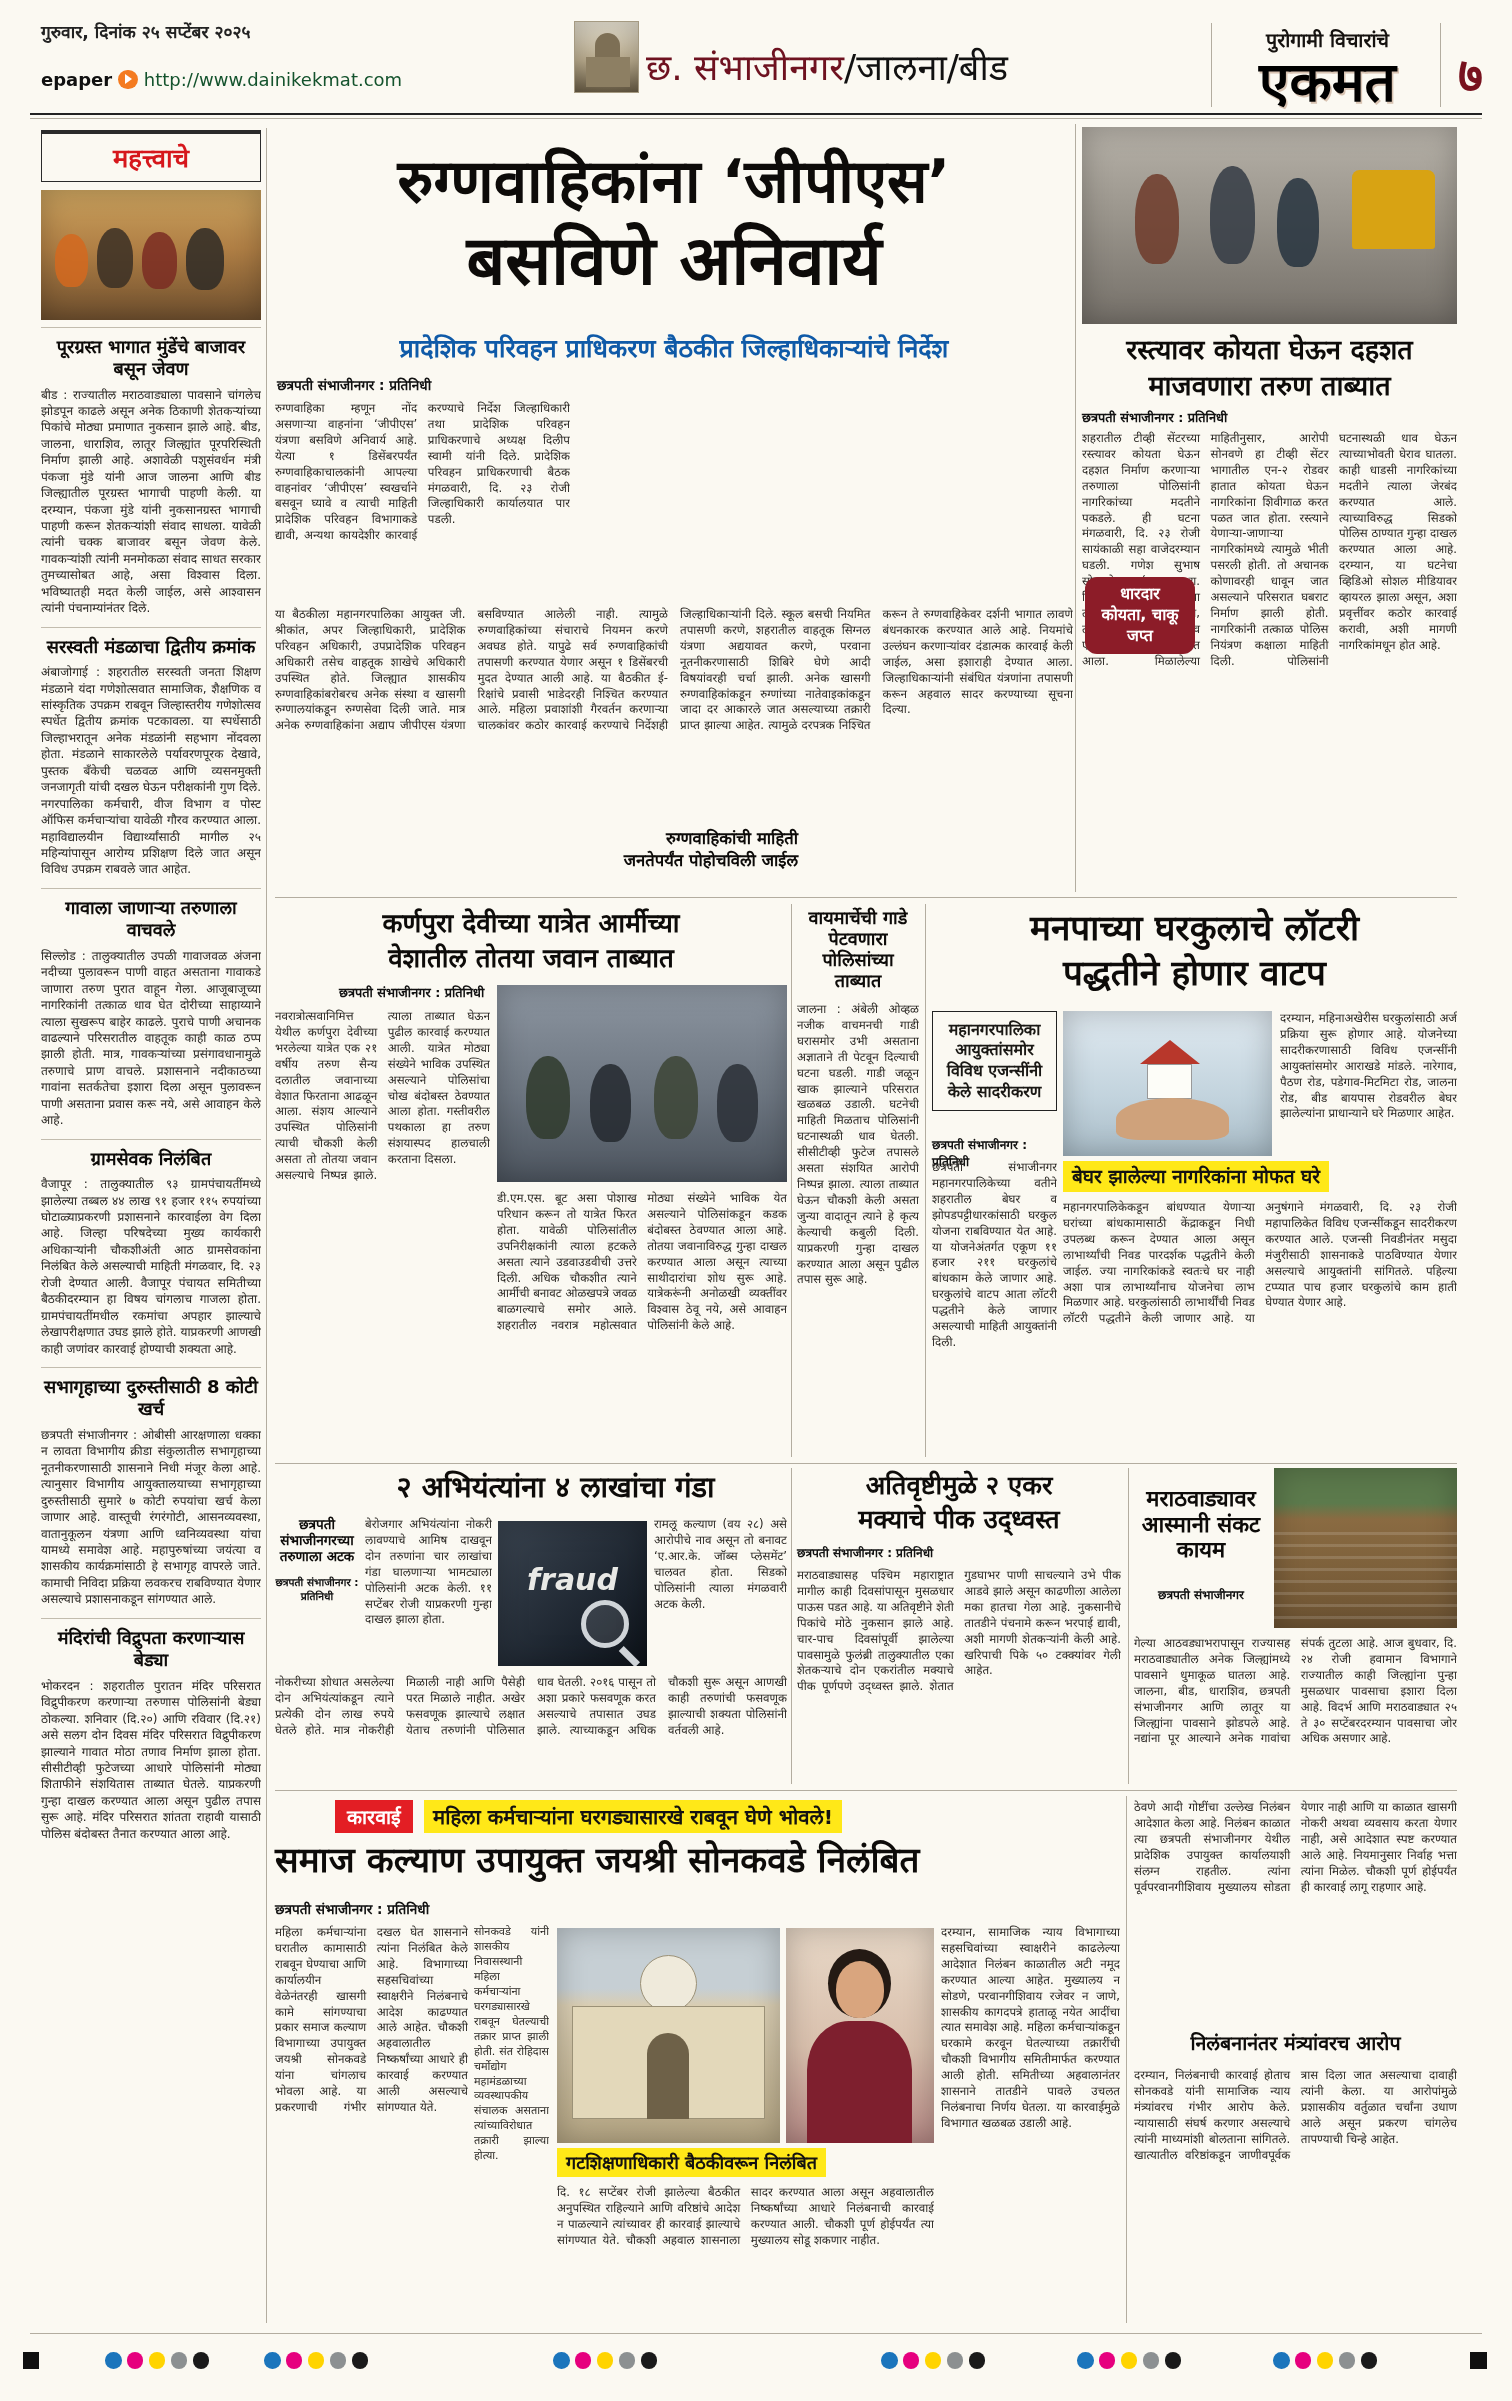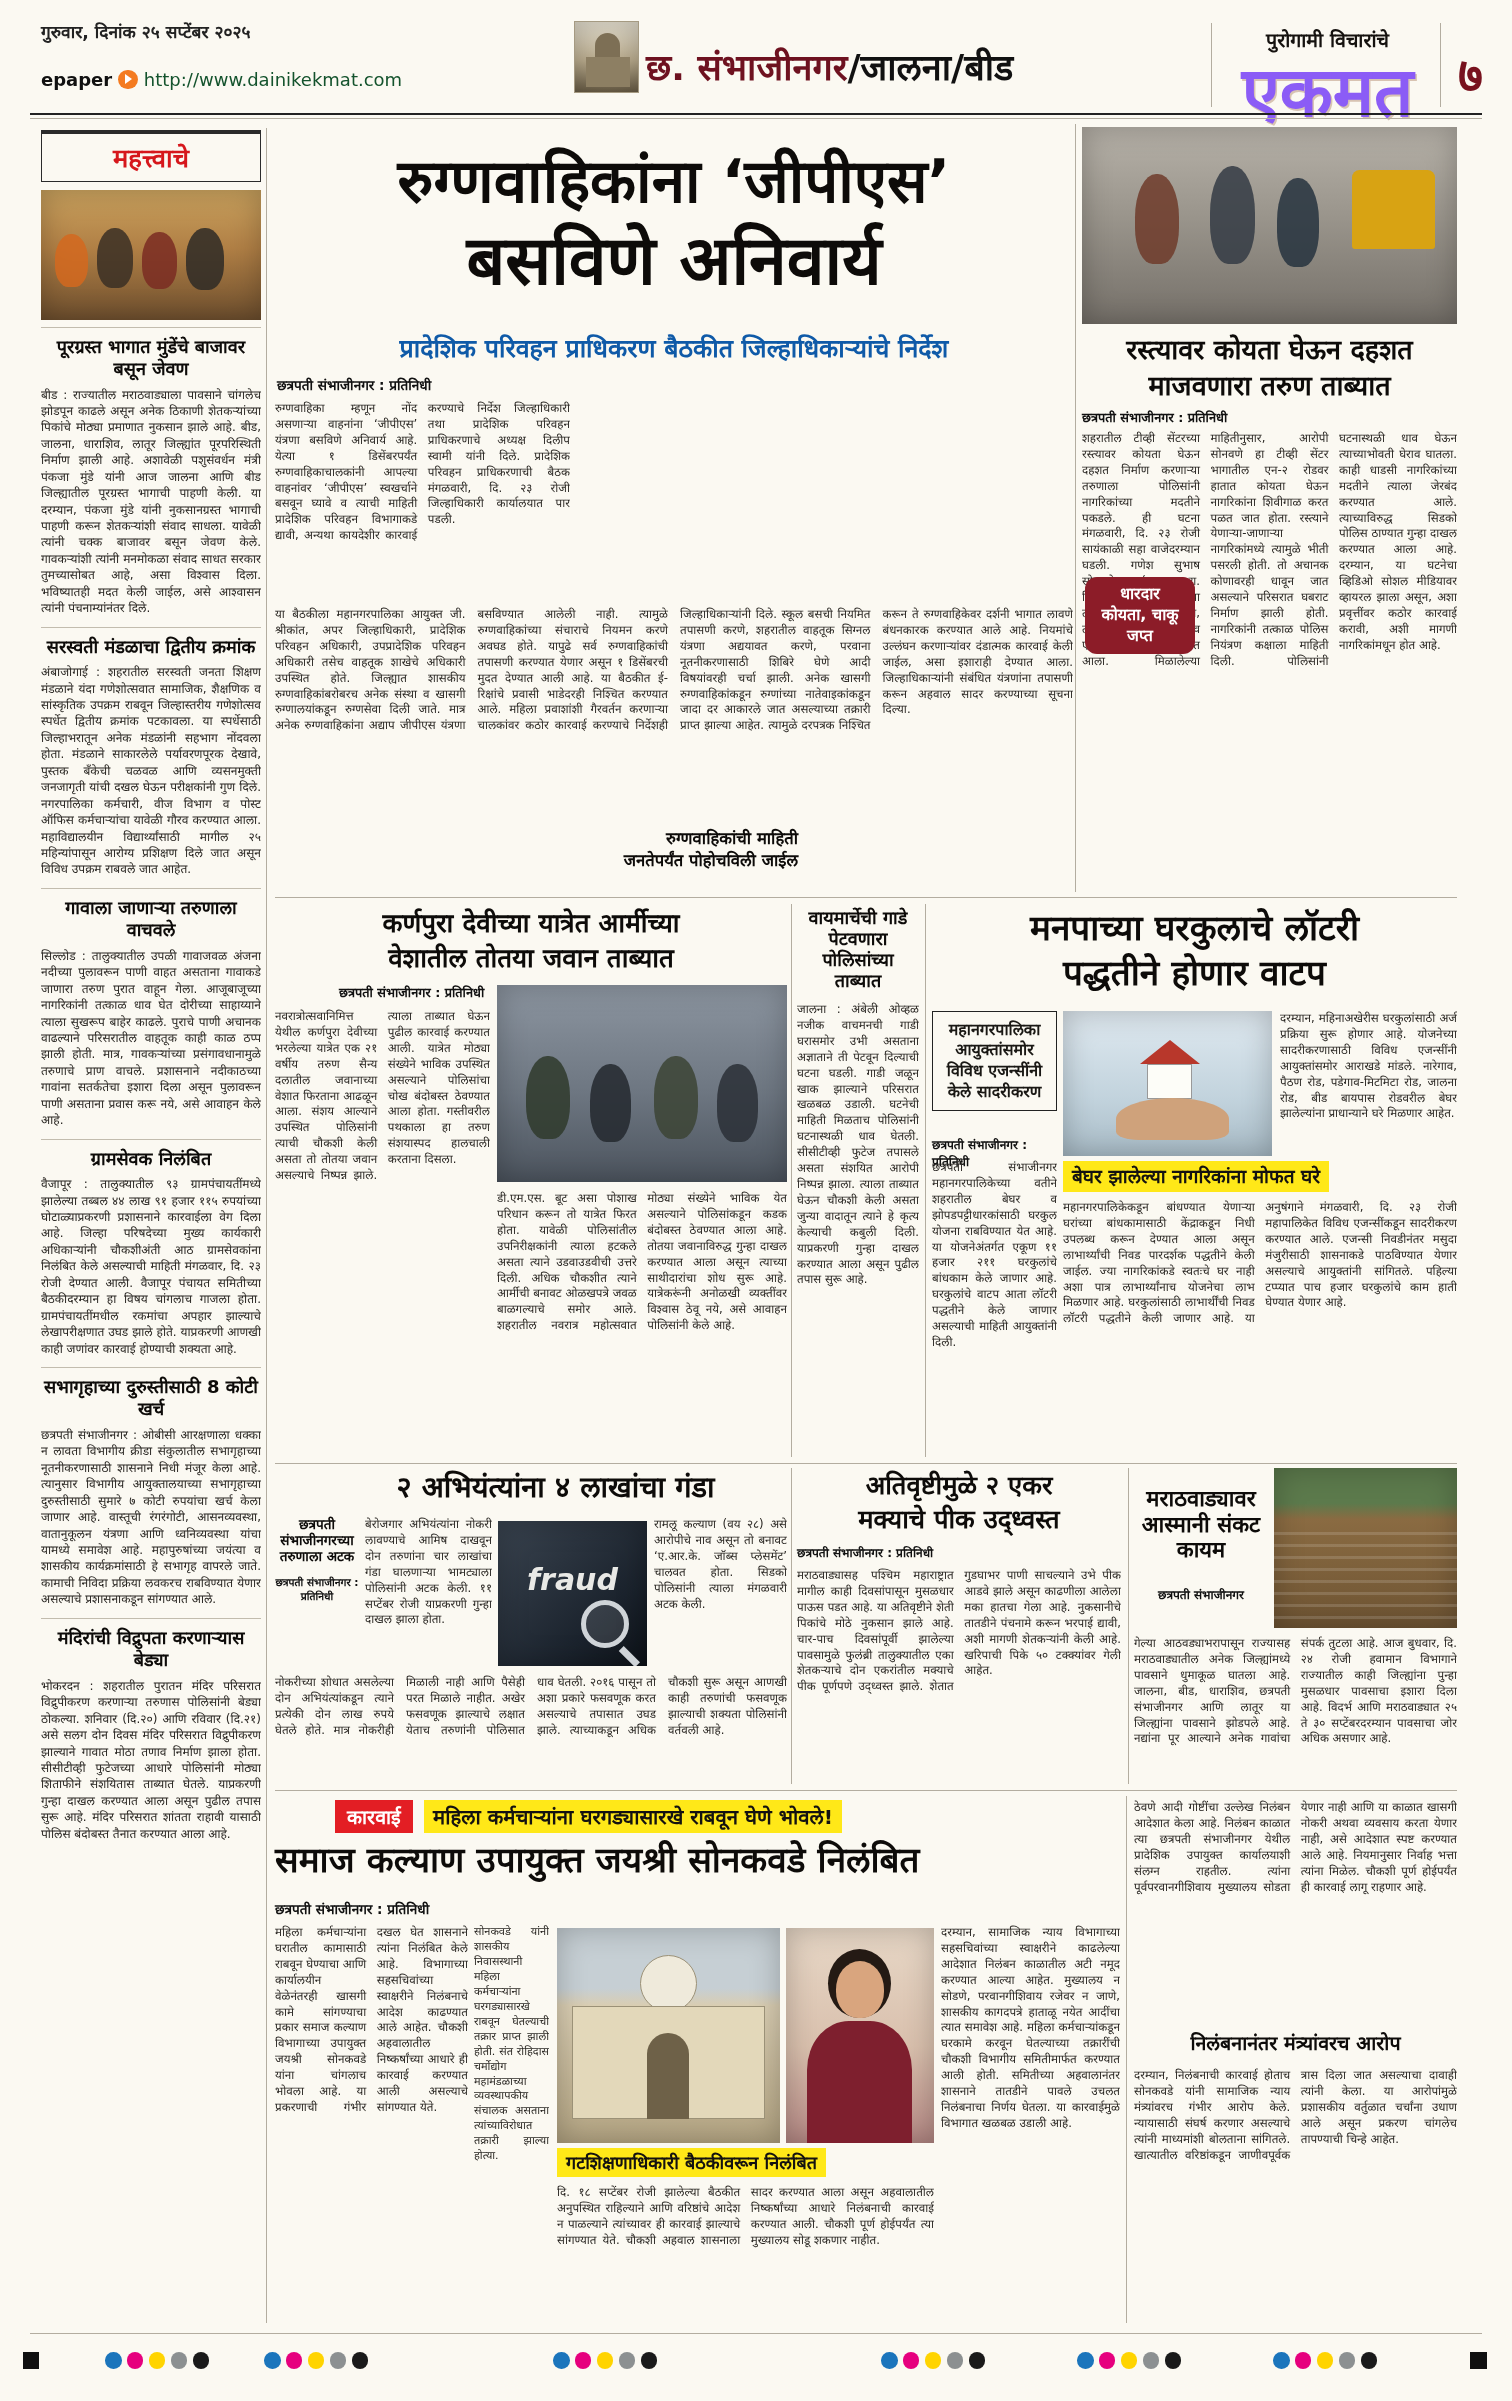--- a/index.html
+++ b/index.html
@@ -42,27 +42,27 @@
     <span style="display:inline-block;width:19.6px;height:19.6px;border-radius:50%;background:#f47b20;position:relative">
         <span style="position:absolute;left:6.8px;top:4.5px;width:0;height:0;border-left:7.5px solid #fff;border-top:5.3px solid transparent;border-bottom:5.3px solid transparent"></span>
       </span>
     <span style="font-size:18px;color:#14532d">http://www.dainikekmat.com</span>
   </div>
 
   <div class="photo" style="left:574px;top:21px;width:65px;height:72px;background:linear-gradient(180deg,#e8e2d2 0%,#b9ab8d 55%,#6e6149 100%);border:0.8px solid #a59a82">
     <span style="position:absolute;left:19.6px;top:10.5px;width:25.6px;height:25.6px;border-radius:50% 50% 0 0;background:#7d6f55"></span>
     <span style="position:absolute;left:10.5px;top:35px;width:44px;height:30px;background:#8d7f63"></span>
   </div>
-  <div class="abs" style="left:646px;top:42px;font-size:36px;font-weight:bold;white-space:nowrap">
+  <div class="abs" style="left:646px;top:42px;font-size:36px;font-weight:normal;white-space:nowrap">
     <span style="color:#6e1220">छ. संभाजीनगर</span><span style="color:#111">/जालना/बीड</span>
   </div>
 
   <div class="vrule" style="left:1211px;top:22.6px;height:84px"></div>
   <div class="abs center" style="left:1226px;top:25.6px;width:203px;font-size:19.6px;font-weight:bold;color:#15120f">पुरोगामी विचारांचे</div>
-  <div class="abs center" style="left:1226px;top:42px;width:203px;font-size:69px;font-weight:bold;color:#8b5cf6;text-shadow:1.5px 1.5px 0 #d8c3b2">एकमत</div>
+  <div class="abs center" style="left:1226px;top:42px;width:203px;font-size:55px;font-weight:bold;color:#000000;text-shadow:1.5px 1.5px 0 #d8c3b2">एकमत</div>
   <div class="vrule" style="left:1440px;top:22.6px;height:84px"></div>
   <div class="abs center" style="left:1444px;top:41px;width:53px;font-size:48px;font-weight:bold;color:#78121e">७</div>
 
   <div class="hrule dark" style="left:30px;top:113px;width:1452px"></div>
   <div class="hrule" style="left:30px;top:118px;width:1452px"></div>
 
   <div class="abs" style="left:41px;top:130px;width:220px;height:2193px;overflow:hidden">
     <div style="border:1.5px solid #2b2b2b;border-top-width:4.5px;text-align:center;padding:6px 12px;margin-bottom:7.5px">
       <span style="color:#d6171c;font-weight:bold;font-size:25.6px">महत्त्वाचे</span>
     </div>

